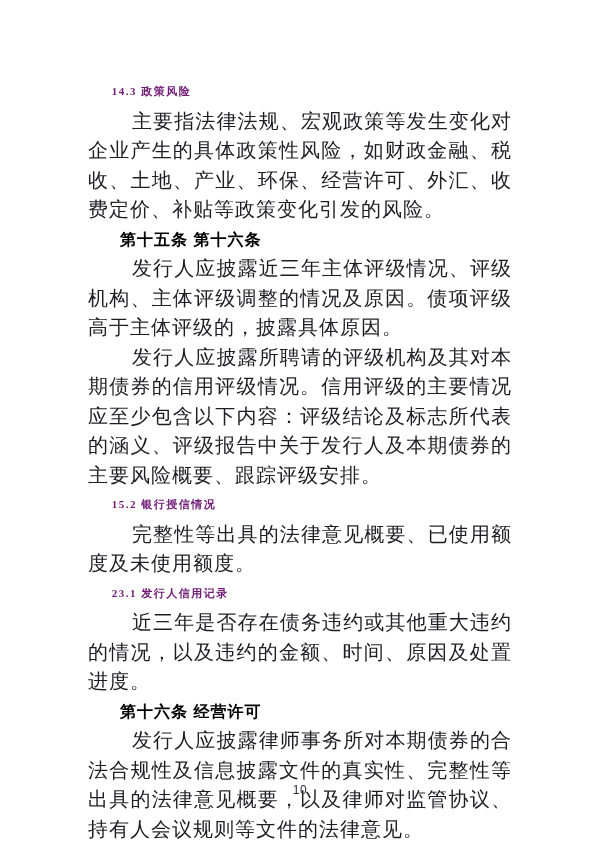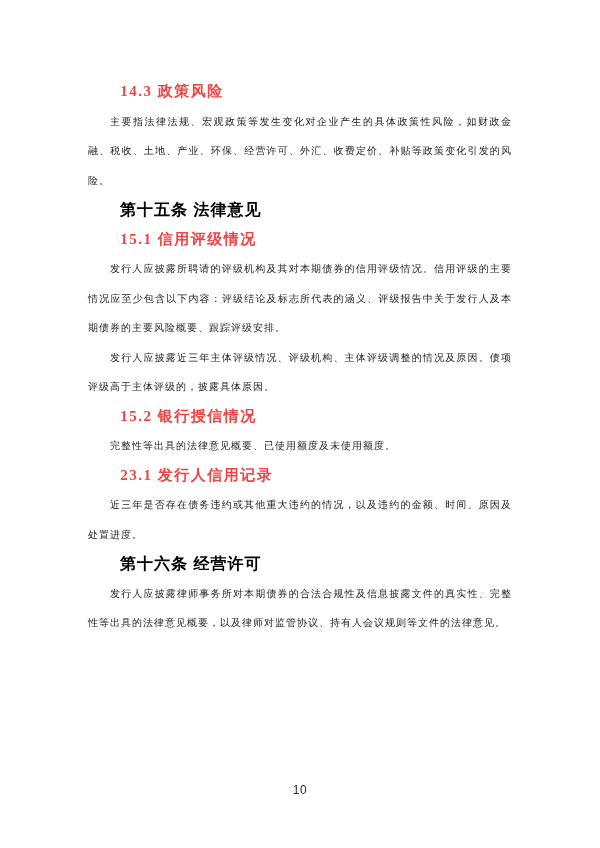--- a/index.html
+++ b/index.html
@@ -21,35 +21,35 @@
     background: #ffffff;
   }
   .doc-body {
     position: absolute;
     left: 88px;
     top: 77px;
     width: 424px;
   }
   .para {
     margin: 0;
-    font-size: 10px;
+    font-size: 20px;
     line-height: 29.5px;
     letter-spacing: 1px;
     text-align: justify;
     text-indent: 2.2em;
     color: #1d1d24;
   }
   .subheading {
     margin: 0;
-    font-size: 15px;
+    font-size: 11px;
     line-height: 29.5px;
     letter-spacing: 1.5px;
     font-weight: bold;
     padding-left: 2.15em;
-    color: #ef4444;
+    color: #701a75;
   }
   .chapter {
     margin: 0;
     font-size: 16px;
     line-height: 29.5px;
     letter-spacing: 1px;
     font-weight: bold;
     font-family: "Liberation Sans", "DejaVu Sans", sans-serif;
     padding-left: 2em;
     color: #000000;
@@ -70,27 +70,26 @@
 <body>
 
 <div class="doc-page">
 
   <div class="doc-body">
 
     <h3 class="subheading">14.3 政策风险</h3>
 
     <p class="para">主要指法律法规、宏观政策等发生变化对企业产生的具体政策性风险，如财政金融、税收、土地、产业、环保、经营许可、外汇、收费定价、补贴等政策变化引发的风险。</p>
 
-    <h2 class="chapter">第十五条 法律意见</h2>
+    <h2 class="chapter">第十五条 第十六条</h2>
 
-    <h3 class="subheading">15.1 信用评级情况</h3>
+
+    <p class="para">发行人应披露近三年主体评级情况、评级机构、主体评级调整的情况及原因。债项评级高于主体评级的，披露具体原因。</p>
 
     <p class="para">发行人应披露所聘请的评级机构及其对本期债券的信用评级情况。信用评级的主要情况应至少包含以下内容：评级结论及标志所代表的涵义、评级报告中关于发行人及本期债券的主要风险概要、跟踪评级安排。</p>
-
-    <p class="para">发行人应披露近三年主体评级情况、评级机构、主体评级调整的情况及原因。债项评级高于主体评级的，披露具体原因。</p>
 
 
     <h3 class="subheading">15.2 银行授信情况</h3>
 
     <p class="para">完整性等出具的法律意见概要、已使用额度及未使用额度。</p>
 
     <h3 class="subheading">23.1 发行人信用记录</h3>
 
     <p class="para">近三年是否存在债务违约或其他重大违约的情况，以及违约的金额、时间、原因及处置进度。</p>
 

